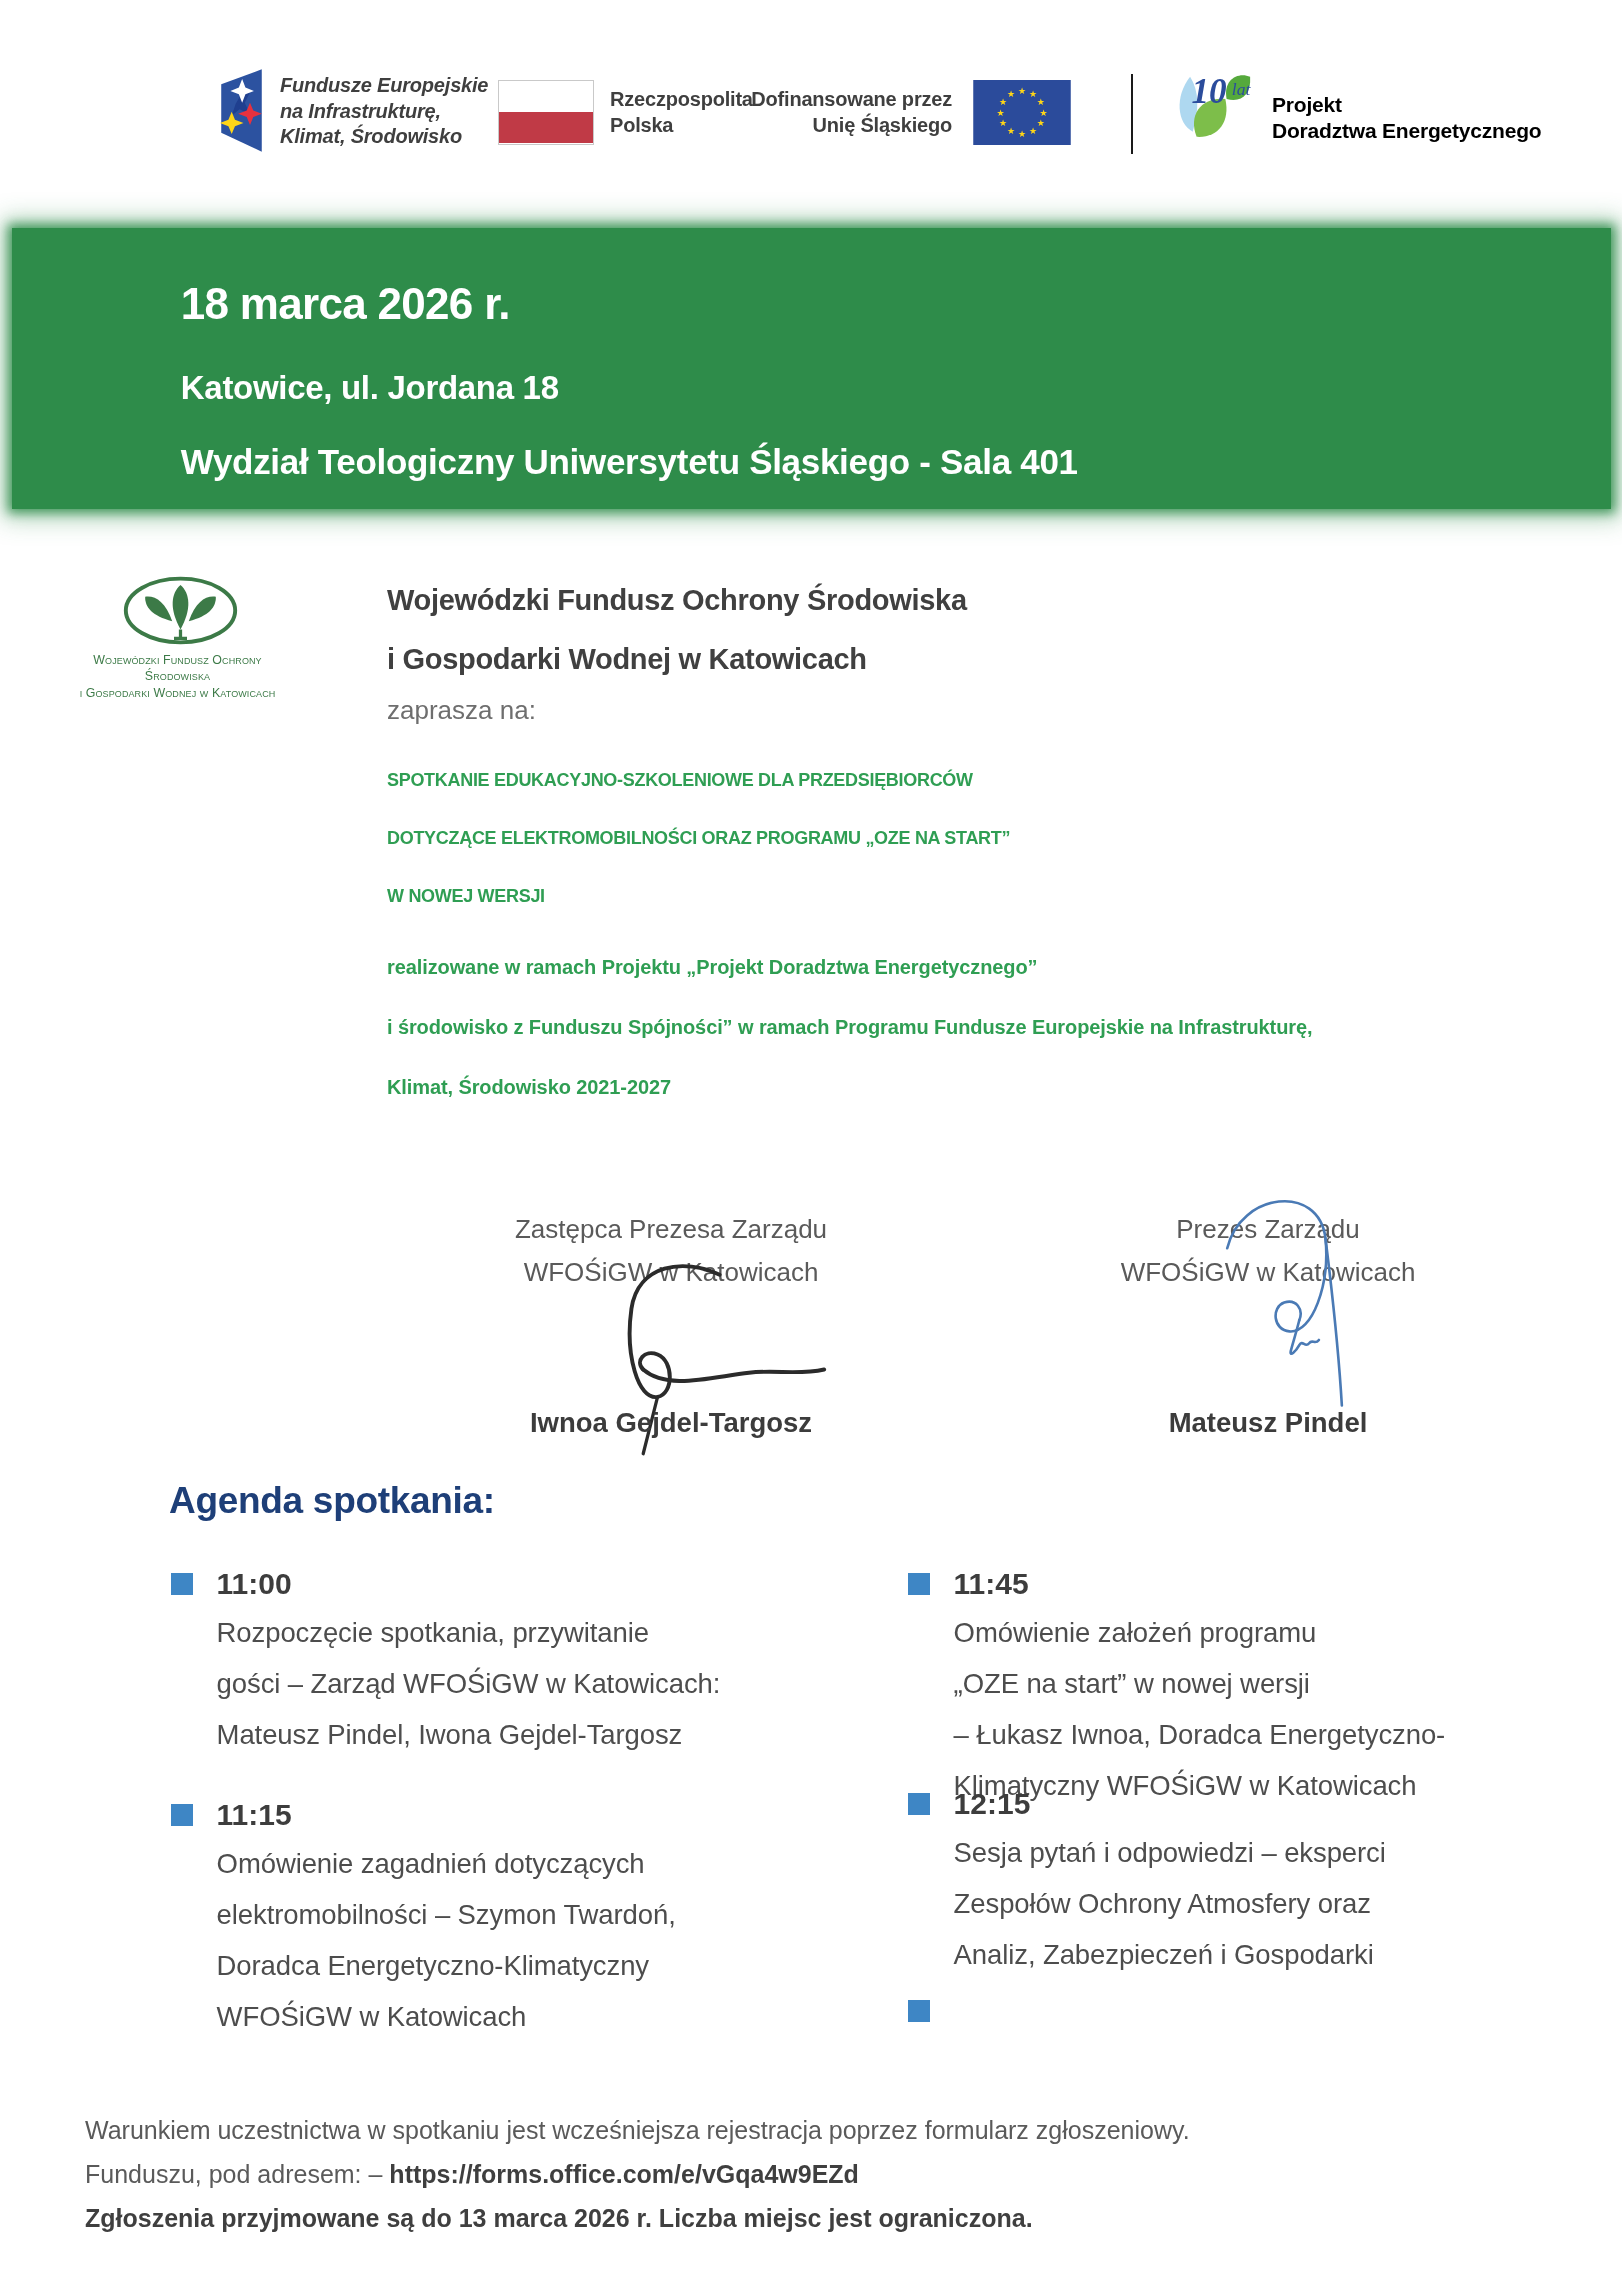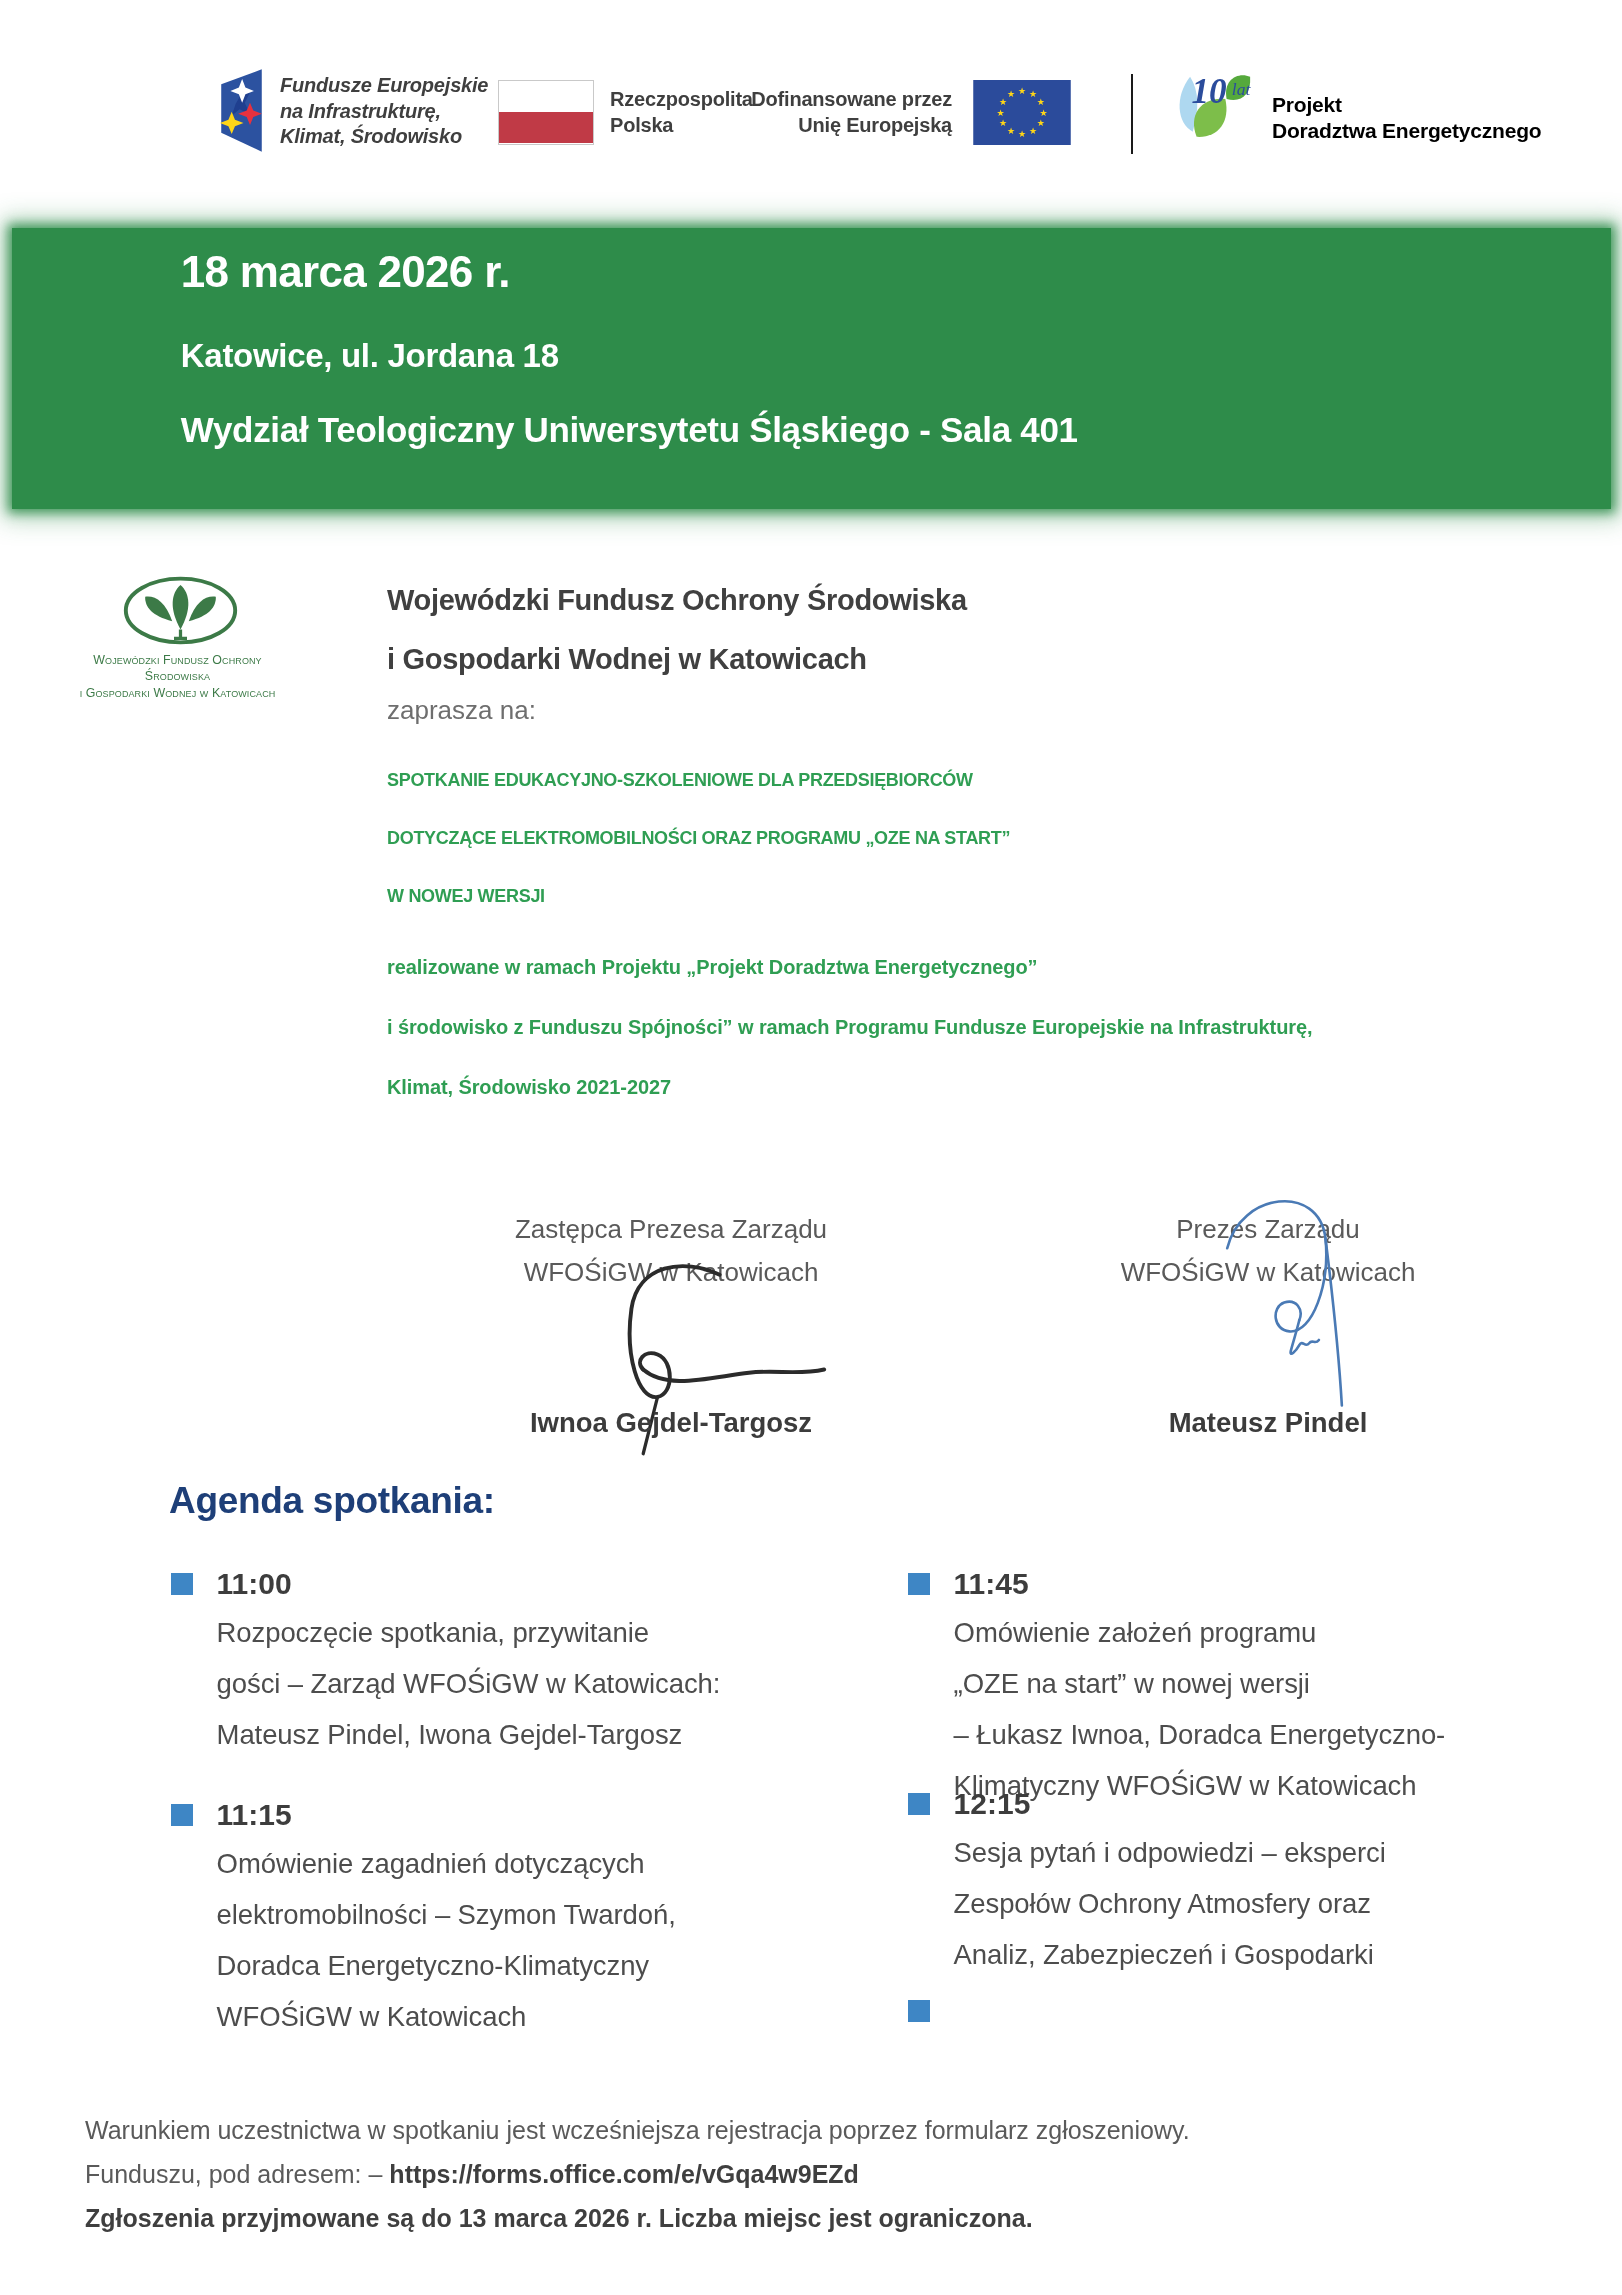--- a/index.html
+++ b/index.html
@@ -17,21 +17,21 @@
   .pl-text{left:610px;top:87px;}
   .eu-text{left:703px;top:87px;width:249px;text-align:right;}
   .eu-flag{position:absolute;left:973px;top:80px;}
   .hdr-divider{position:absolute;left:1131px;top:74px;width:2px;height:80px;background:#1a1a1a;}
   .pde-logo{position:absolute;left:1169px;top:69px;}
   .pde-text{left:1272px;top:92px;font-weight:bold;color:#000000;font-size:21px;line-height:26px;}
   
   .banner{
     position:absolute;left:11.8px;right:11.8px;top:228px;height:281px;background:#2e8c4a;
     box-shadow:0 0 10.5px 3.9px rgba(46,140,74,0.85), 0 0 23.6px 10.5px rgba(46,140,74,0.35);
-    color:#ffffff;padding:17px 0 0 169px;box-sizing:border-box;
+    color:#ffffff;padding:49px 0 0 169px;box-sizing:border-box;
   }
   .banner .date{font-size:44px;font-weight:bold;line-height:54px;letter-spacing:-0.7px;margin-bottom:37px;}
   .banner .address{font-size:33px;font-weight:bold;line-height:39px;letter-spacing:-0.3px;margin-bottom:34px;}
   .banner .venue{font-size:35px;font-weight:bold;line-height:42px;letter-spacing:-0.3px;}
   
   .wfos-logo{position:absolute;left:123px;top:576px;}
   .wfos-caption{position:absolute;left:73px;top:652px;width:209px;text-align:center;
     color:#3c7a47;font-size:12.4px;line-height:16.4px;font-variant:small-caps;letter-spacing:0.1px;}
   .org{position:absolute;left:387px;top:571px;font-size:29px;font-weight:bold;line-height:59px;color:#404040;letter-spacing:-0.3px;}
   .invite{position:absolute;left:387px;top:695px;font-size:26px;color:#6e6e6e;}
@@ -88,21 +88,21 @@
       <div class="w"></div>
         <div class="r"></div>
     </div>
     <div class="hdr pl-text">
       <div>Rzeczpospolita</div>
       <div>Polska</div>
     </div>
 
     <div class="hdr eu-text">
       <div>Dofinansowane przez</div>
-      <div>Unię Europejską</div>
+      <div>Unię Śląskiego</div>
     </div>
     <svg class="eu-flag" width="98" height="65" viewBox="0 0 150 100">
       <rect width="150" height="100" fill="#2b4b9b"></rect>
       <g fill="#ffd617" font-size="14" text-anchor="middle">
         <text x="75" y="22">★</text>
           <text x="92" y="26">★</text>
           <text x="104" y="38">★</text>
         <text x="108" y="55">★</text>
           <text x="104" y="71">★</text>
           <text x="92" y="83">★</text>

